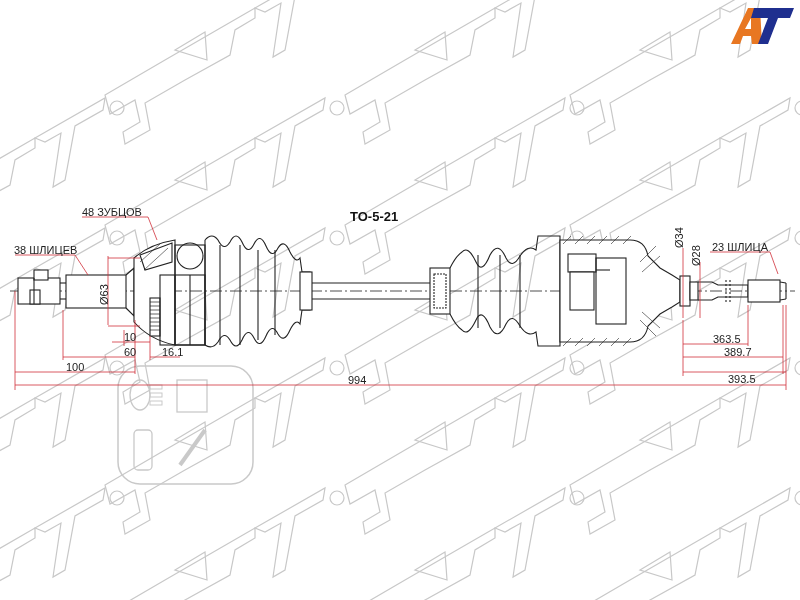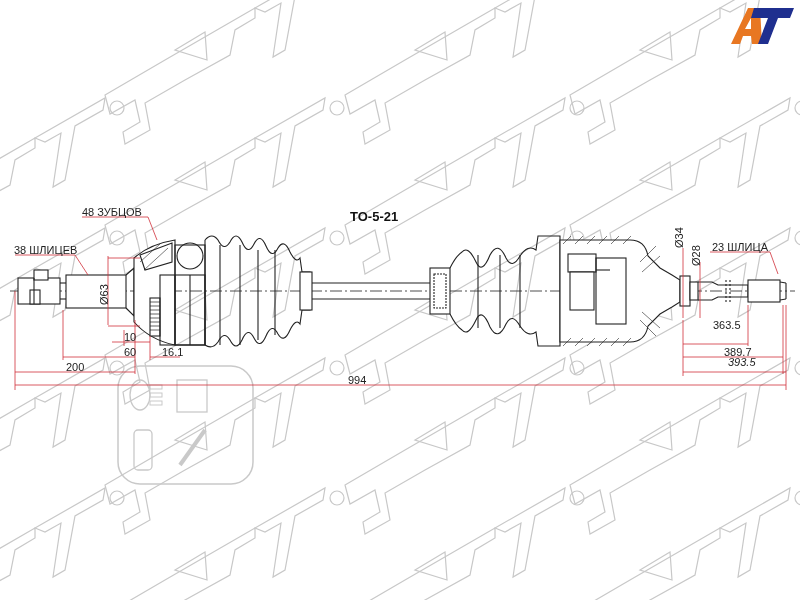--- a/index.html
+++ b/index.html
@@ -197,23 +197,23 @@
   <div class="lbl" style="left:82px;top:206px;">48 ЗУБЦОВ</div>
   <div class="lbl" style="left:712px;top:241px;">23 ШЛИЦА</div>
 
   <div class="vlbl" style="left:98px;top:305px;">Ø63</div>
   <div class="vlbl" style="left:673px;top:248px;">Ø34</div>
   <div class="vlbl" style="left:690px;top:266px;">Ø28</div>
 
   <div class="lbl" style="left:124px;top:331px;">10</div>
   <div class="lbl" style="left:92px;top:346px;margin-left:32px;">60</div>
   <div class="lbl" style="left:162px;top:346px;">16.1</div>
-  <div class="lbl" style="left:66px;top:361px;">200</div>
+  <div class="lbl" style="left:66px;top:361px;">100</div>
   <div class="lbl" style="left:348px;top:374px;">994</div>
-  <div class="lbl" style="left:713px;top:319px;">363.5</div>
+  <div class="lbl" style="left:713px;top:333px;">363.5</div>
   <div class="lbl" style="left:724px;top:346px;">389.7</div>
-  <div class="lbl" style="left:728px;top:356px;font-style:italic;">393.5</div>
+  <div class="lbl" style="left:728px;top:373px;">393.5</div>
 
   <svg width="80" height="50" style="position:absolute;left:722px;top:2px">
     <path d="M9,42 L26,6 L38,6 L40,42 L30,42 L29,34 L21,34 L18,42 Z M23,27 L29,27 L29,16 Z" fill="#e87722"></path>
     <path d="M32,6 L72,6 L68,16 L56,16 L46,42 L36,42 L46,16 L29,16 Z" fill="#1f2f8f"></path>
   </svg>
 </div>
 
 </body></html>

